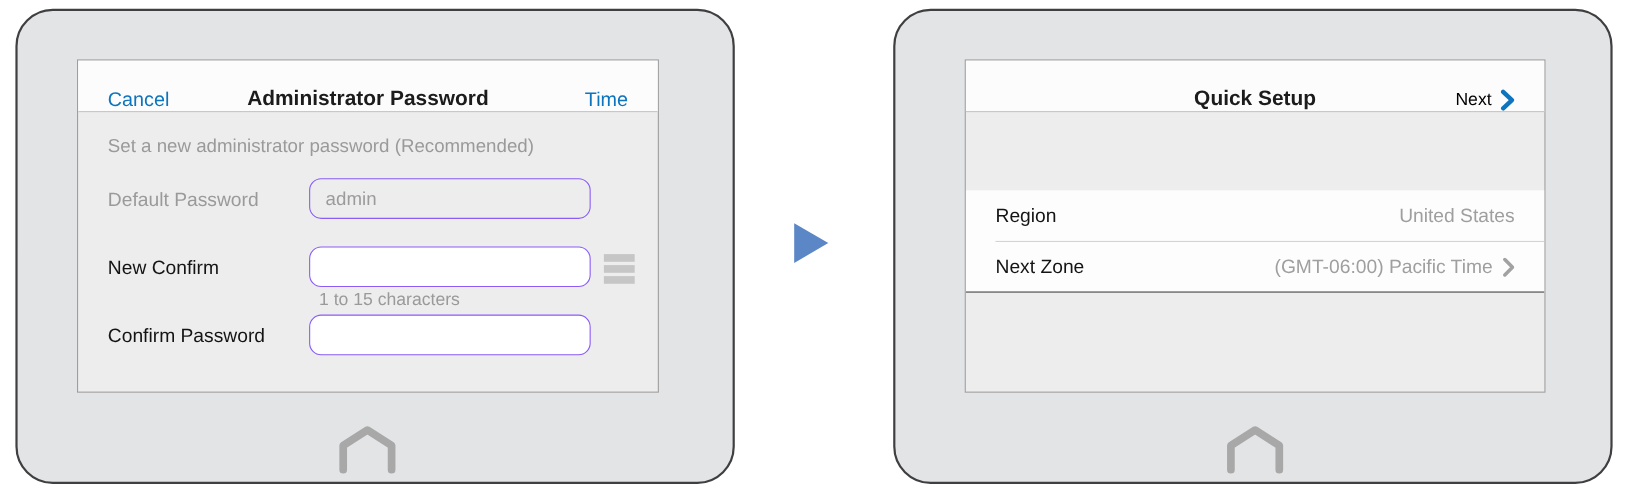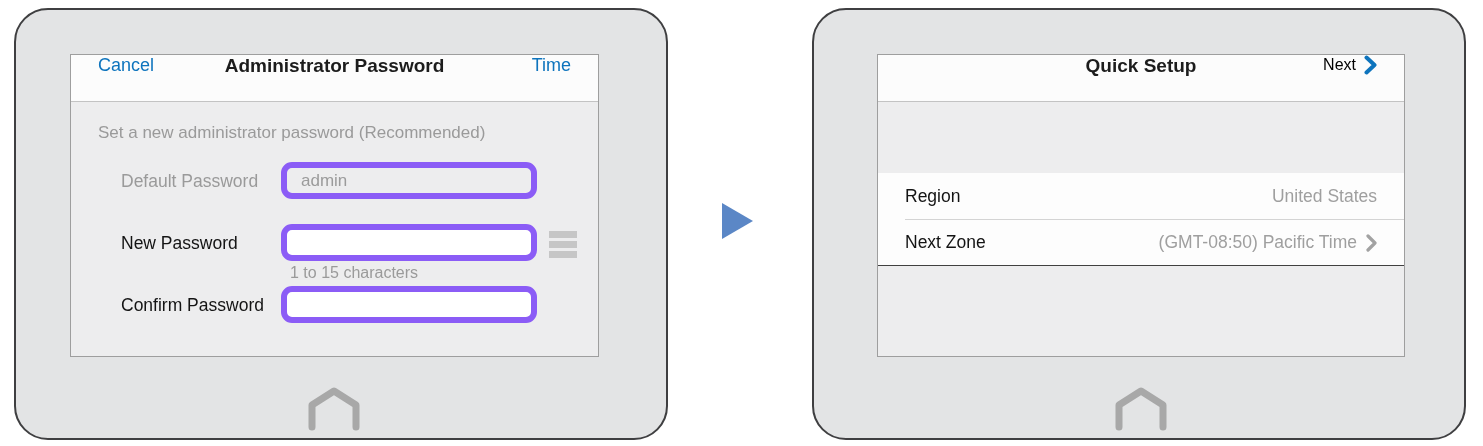--- a/index.html
+++ b/index.html
@@ -15,33 +15,33 @@
   .device-right { left:812px; }
 
   
   .screen { position:absolute; top:44px; height:303px; background:#ededee;
             border:1px solid #9e9e9e; overflow:hidden; }
   .screen-left  { left:54px; width:529px; }
   .screen-right { left:63px; width:528px; }
 
   
   .nav { position:relative; height:47px; background:#fcfcfc; border-bottom:1px solid #c3c3c3;
-         display:flex; align-items:flex-start; padding:0 27px; }
+         display:flex; align-items:flex-end; padding:0 27px; }
   .nav-title { position:absolute; left:0; right:0; text-align:center;
                font-size:19px; font-weight:bold; color:#1c1c1c; }
   .nav-link { position:relative; z-index:2; font-size:18px; color:var(--accent-blue,#0e74bd); cursor:pointer; }
   .nav-spacer { margin-left:auto; }
   .next-group { position:relative; z-index:2; margin-left:auto; display:flex; align-items:center; gap:8px; cursor:pointer; }
 
   
   .instruction { position:absolute; left:27px; top:68px; font-size:17px; color:#9a9a9a; }
-  .field-label { position:absolute; left:27px; font-size:17.5px; color:#141414; line-height:20px;margin-left:23px; }
+  .field-label { position:absolute; left:27px; font-size:17.5px; color:#141414; line-height:20px; }
   .field-label.dim { color:#9a9a9a; }
   .pw-input { position:absolute; left:210px; width:256px; height:37px;
-              border:6px solid #8b5cf6; border-radius:11px; background:#fff;
+              border:1px solid #8b5cf6; border-radius:11px; background:#fff;
               font-family:inherit; font-size:17px; color:#333; padding:0 14px; outline:none; }
   .pw-input.ghost { background:transparent; color:#9b9b9b; }
   .hint { position:absolute; left:219px; top:209px; font-size:16px; color:#9a9a9a; }
   .hamburger { position:absolute; left:478px; top:176px; width:28px;
                display:flex; flex-direction:column; gap:3px; cursor:pointer; }
   .hamburger span { display:block; height:7px; background:#c6c6c6; }
 
   
   .progress-section { position:absolute; left:0; right:0; top:47px; height:71px;
                       background:#f0f0f1; border-bottom:1px solid #c3c3c3; }
@@ -86,21 +86,21 @@
         <span class="nav-link">Cancel</span>
         <span class="nav-title">Administrator Password</span>
         <span class="nav-link nav-spacer">Time</span>
       </div>
 
       <div class="instruction">Set a new administrator password (Recommended)</div>
 
       <span class="field-label dim" style="top:116px;">Default Password</span>
       <input class="pw-input ghost" style="top: 107px;" type="text" readonly="" value="admin">
 
-      <span class="field-label" style="top:178px;">New Password</span>
+      <span class="field-label" style="top:178px;">New Confirm</span>
       <input class="pw-input" style="top: 169px;" type="text" value="">
       <span class="hamburger">
         <span></span>
           <span></span>
           <span></span>
       </span>
       <div class="hint">1 to 15 characters</div>
 
       <span class="field-label" style="top:240px;">Confirm Password</span>
       <input class="pw-input" style="top: 231px;" type="text" value="">
@@ -127,21 +127,21 @@
       </div>
 
 
       <div class="rows-section">
         <div class="setting-row">
           <span class="row-label">Region</span>
           <span class="row-value">United States</span>
         </div>
         <div class="setting-row">
           <span class="row-label">Next Zone</span>
-          <span class="row-value">(GMT-08:50) Pacific Time</span>
+          <span class="row-value">(GMT-06:00) Pacific Time</span>
           <span class="row-chevron">
             <svg width="11" height="18" viewBox="0 0 11 18">
               <path d="M2 2 L9 9 L2 16" fill="none" stroke="#a2a2a2" stroke-width="3.2" stroke-linecap="round" stroke-linejoin="round"></path>
             </svg>
           </span>
         </div>
       </div>
     </div>
 
     <svg class="home-btn home-right" viewBox="0 0 58 46">

